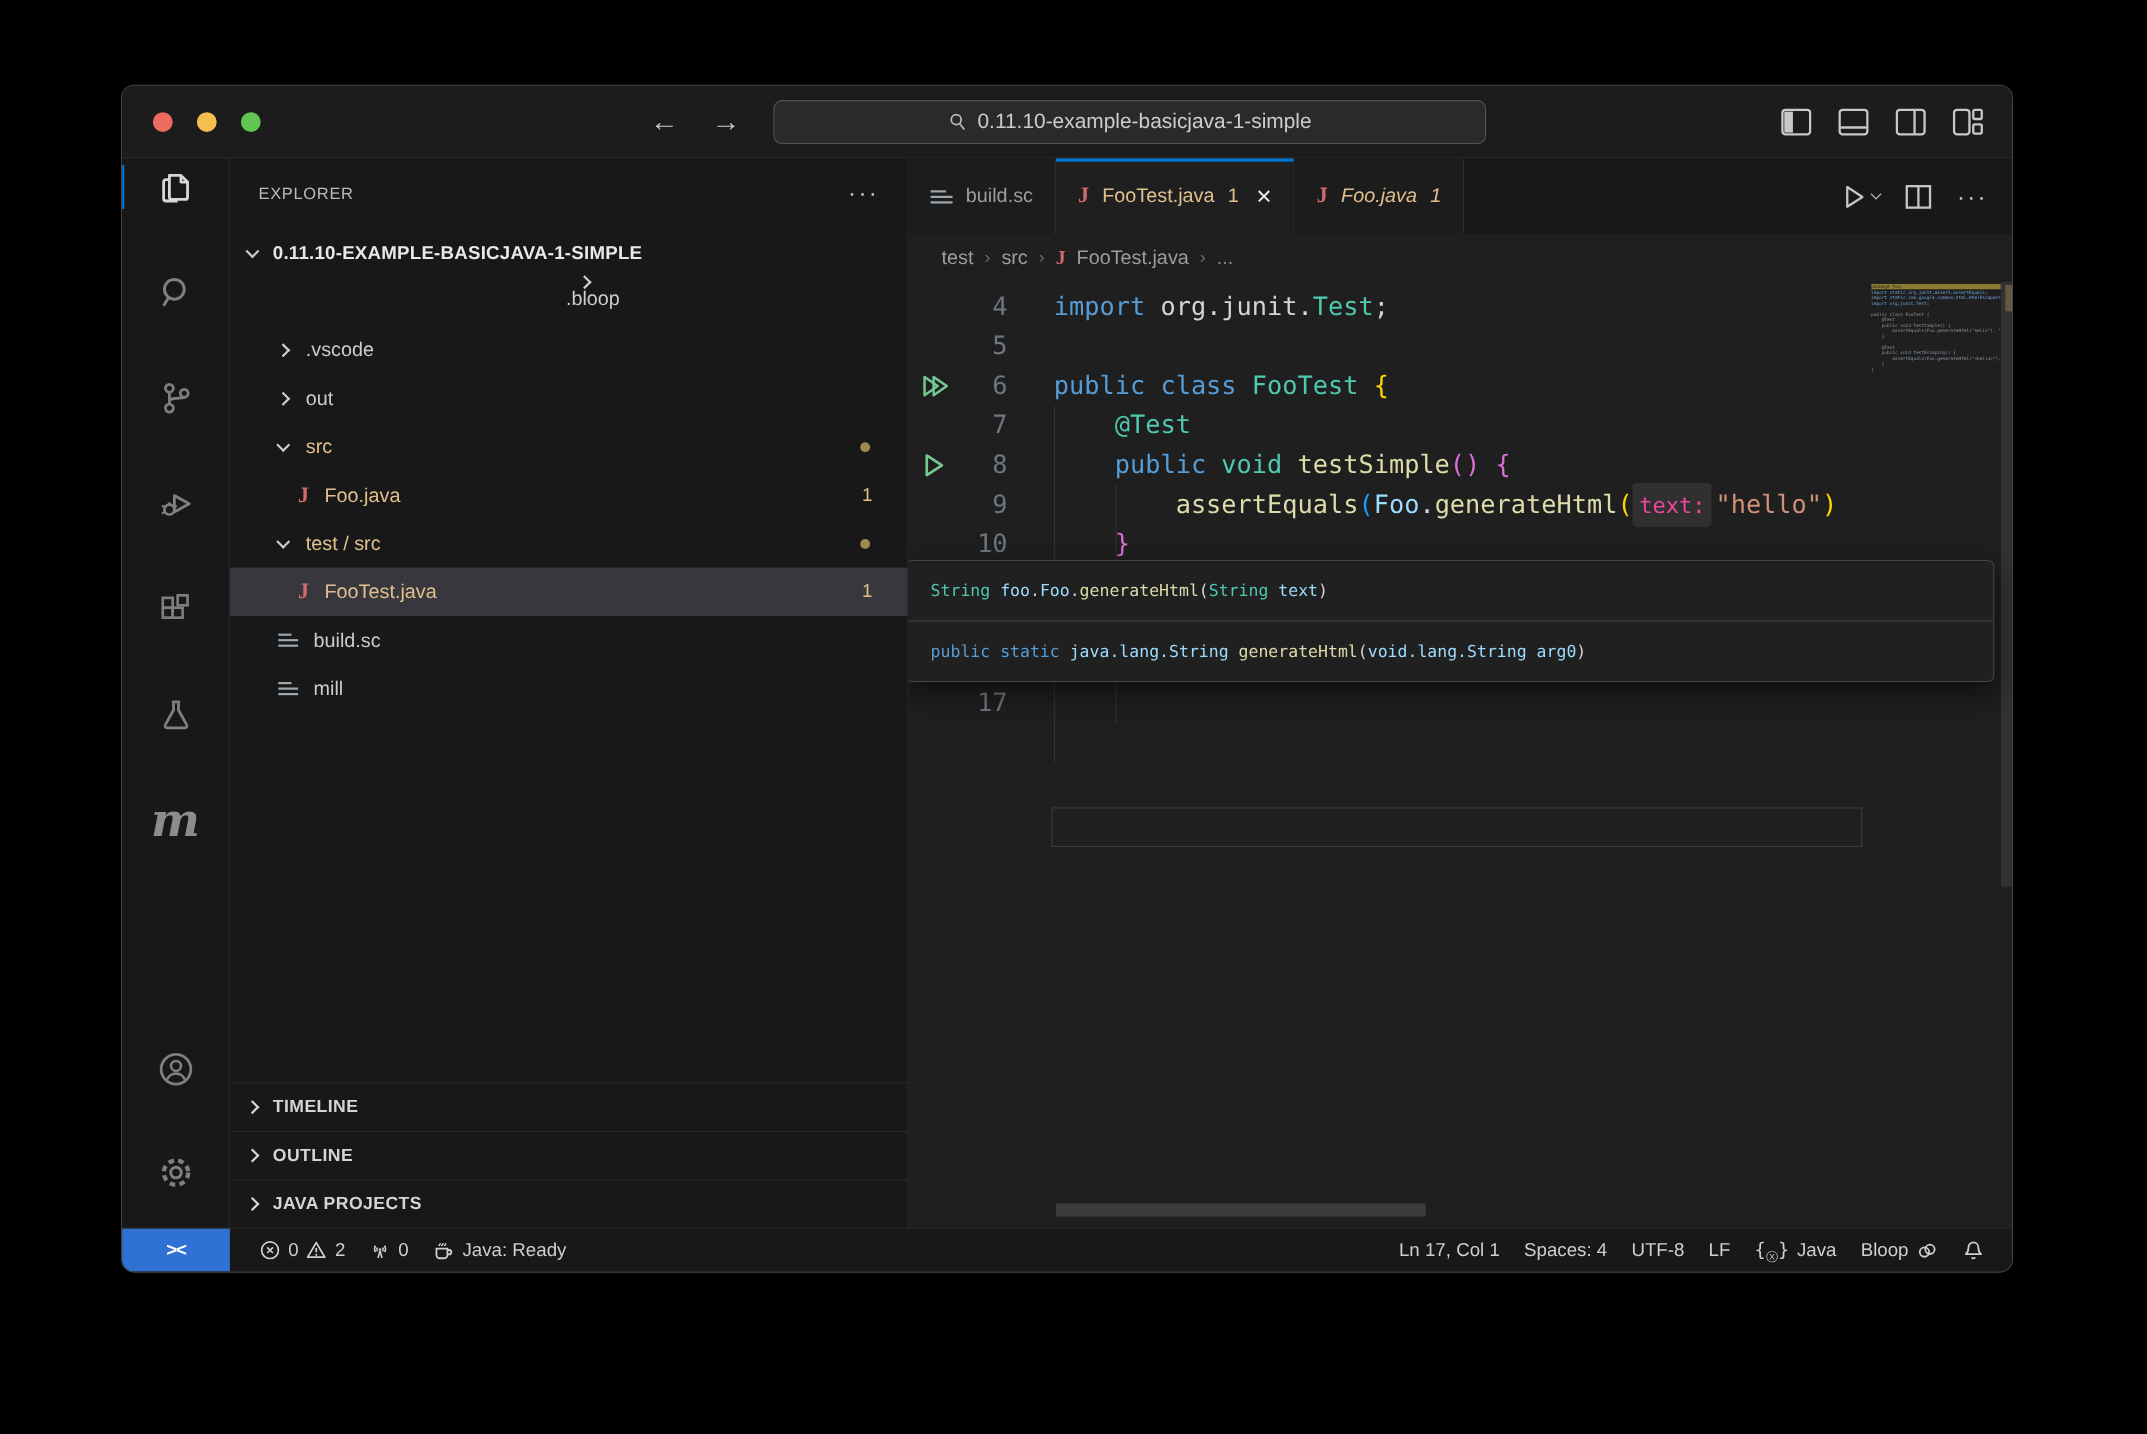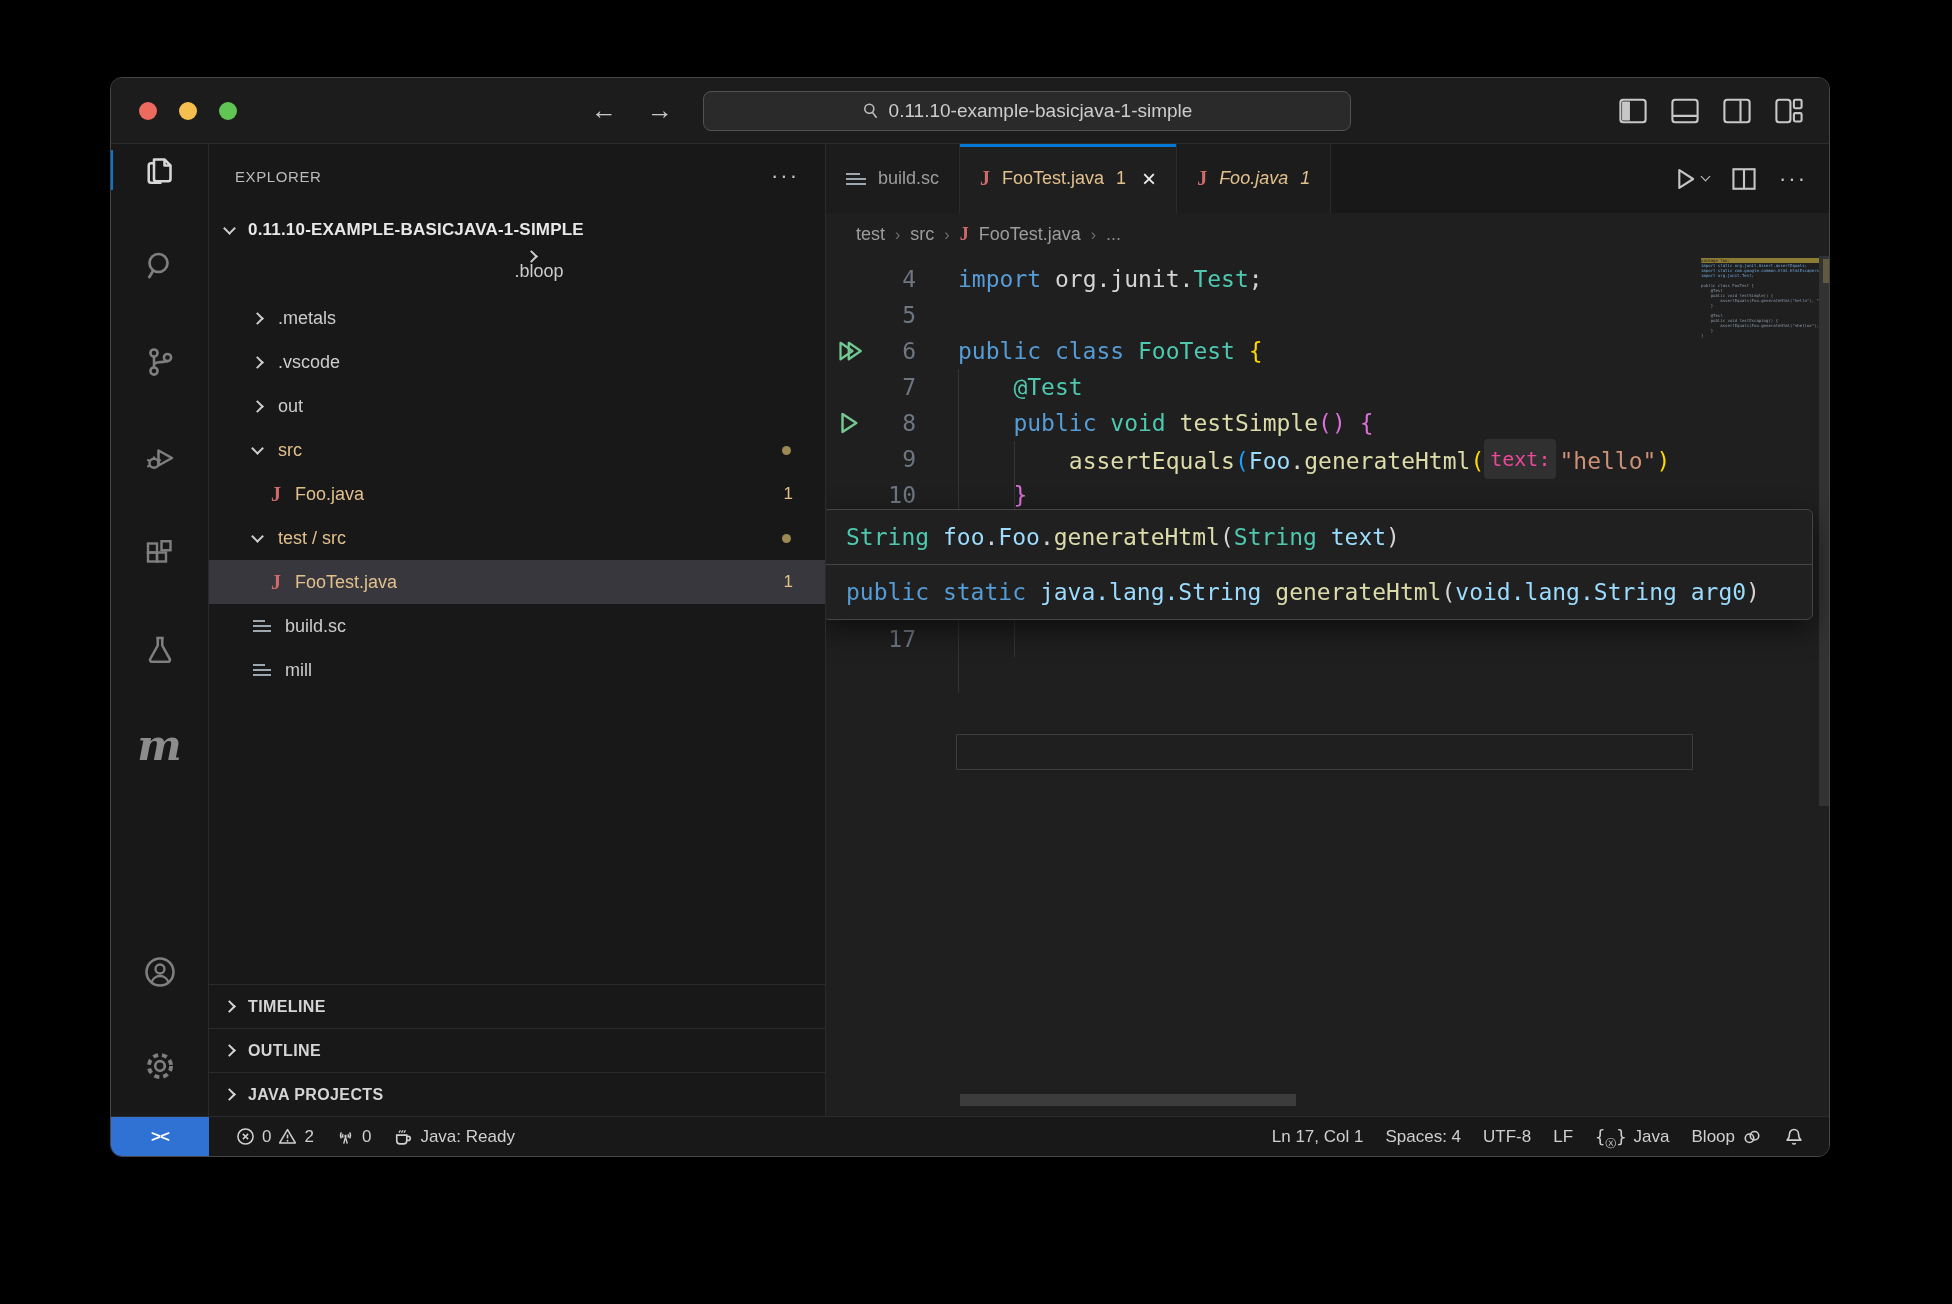--- a/index.html
+++ b/index.html
@@ -79,42 +79,42 @@
     font-size:18px; flex:none; }
   .breadcrumb .sep { color:#6e6e6e; font-size:16px; }
   .breadcrumb .dim { color:#8a8a8a; }
 
   .codearea { flex:1; position:relative; overflow:hidden; font-family:"DejaVu Sans Mono", monospace; }
   .lines { position:absolute; left:0; top:5px; right:0; }
   .code-line { height:36px; display:flex; align-items:center; }
   .gut { width:132px; flex:none; display:flex; align-items:center; height:36px; }
   .gut .runslot { width:46px; display:flex; justify-content:flex-start; padding-left:10px; }
   .gut .lnum { width:44px; text-align:right; color:#6e7681; font-size:23px; }
-  .ltext { flex:1; font-size:23px; line-height:36px; white-space:pre; overflow:hidden; margin-right:130px; display:flex; align-items:flex-end; }
+  .ltext { flex:1; font-size:23px; line-height:36px; white-space:pre; overflow:hidden; margin-right:130px; display:flex; align-items:center; }
   .tk { white-space:pre; }
   .c-kw{color:var(--kw);} .c-ty{color:var(--ty);} .c-me{color:var(--me);} .c-va{color:var(--va);}
   .c-st{color:var(--st);} .c-pu{color:var(--pu);} .c-b1{color:var(--b1);} .c-b2{color:var(--b2);} .c-b3{color:var(--b3);}
   .tk.hl { background:#26415e; }
   .inlay { background:#303030; color:#ec4899; font-size:20px; border-radius:4px; padding:2px 6px; margin-right:3px; }
   .bulb { margin-left:8px; display:inline-flex; }
 
   .guide { position:absolute; width:1px; background:#333333; }
   .curline { position:absolute; left:130px; width:737px; height:36px; border:1px solid #3c3c3c; }
 
   .minimap { position:absolute; left:875px; top:2px; width:118px; height:86px; overflow:hidden;
     font-family:"DejaVu Sans Mono", monospace; font-size:4px; line-height:5px; color:#8b98a5; white-space:pre; }
   .minimap .mm-hl { background:#8c7b33; color:#22201a; }
   .minimap .mm-imp { color:#6fa8dc; }
   .ovr-mark { position:absolute; left:997px; top:3px; width:11px; height:24px; background:#d7ba5a; }
   .vscroll { position:absolute; left:993px; top:0; width:12px; height:550px; background:#3a3a3a; opacity:.75; }
   .hscroll { position:absolute; left:134px; bottom:10px; width:336px; height:12px; background:#3c3c3c; }
 
   .tooltip { position:absolute; left:-3px; top:253px; width:990px; background:#202020; border:1px solid #454545;
     border-radius:6px; box-shadow:0 10px 28px rgba(0,0,0,.55); z-index:5; overflow:hidden; }
-  .tt-row { height:54px; display:flex; align-items:center; padding-left:22px; font-family:"DejaVu Sans Mono", monospace; font-size:23px; white-space:pre; }
+  .tt-row { height:54px; display:flex; align-items:center; padding-left:22px; font-family:"DejaVu Sans Mono", monospace; font-size:15px; white-space:pre; }
   .tt-div { height:1px; background:#454545; }
 
   
   .statusbar { height:40px; background:#181818; border-top:1px solid #2b2b2b; display:flex; align-items:center;
     color:#cfcfcf; font-size:17px; flex:none; }
   .remote { width:98px; height:100%; background:#2f72d4; color:#fff; display:flex; align-items:center;
     justify-content:center; font-weight:bold; font-size:17px; letter-spacing:-1px; cursor:pointer; }
   .sitem { display:flex; align-items:center; gap:7px; padding:0 11px; height:100%; cursor:pointer; }
   .sitem svg { display:block; }
   .sright { margin-left:auto; display:flex; align-items:center; height:100%; padding-right:14px; }
@@ -237,24 +237,20 @@
           <div class="trow root" style="padding-left: 16px;">
             <span class="chev down" style="margin-right: 14px; margin-top: -4px;"></span>
             <span class="lbl">0.11.10-EXAMPLE-BASICJAVA-1-SIMPLE</span>
           </div>
           <div class="trow" style="padding-left: 44px; flex-direction: column;">
             <span class="chev right" style="margin: 0px 16px 0px 0px;"></span>
             <span class="lbl">.bloop</span>
           </div>
           <div class="trow" style="padding-left: 44px;">
             <span class="chev right" style="margin: 0px 16px 0px 0px;"></span>
-            <span class="lbl">.metals</span>
-          </div>
-          <div class="trow" style="padding-left: 44px;">
-            <span class="chev right" style="margin: 0px 16px 0px 0px;"></span>
             <span class="lbl">.vscode</span>
           </div>
           <div class="trow" style="padding-left: 44px;">
             <span class="chev right" style="margin: 0px 16px 0px 0px;"></span>
             <span class="lbl">out</span>
           </div>
           <div class="trow" style="padding-left: 44px;">
             <span class="chev down" style="margin: -4px 16px 0px 0px;"></span>
             <span class="lbl gold">src</span>
             <span class="dotbadge"></span>

